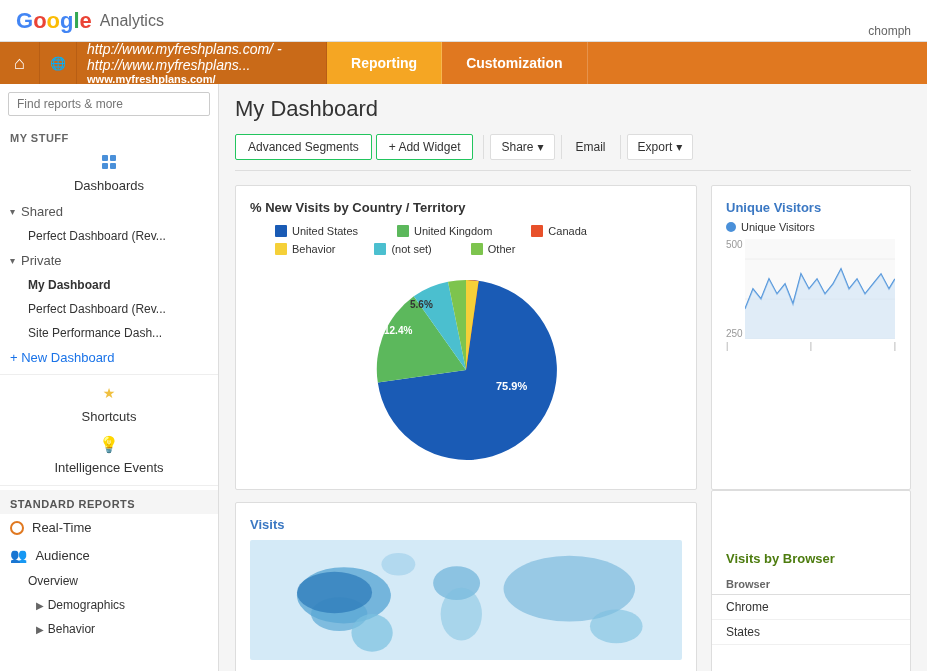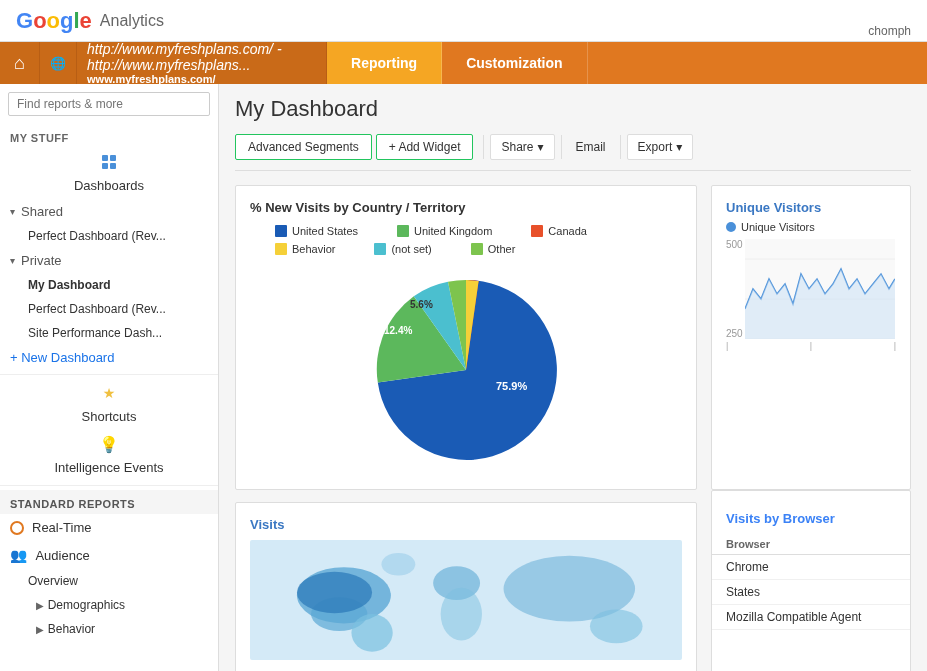--- a/index.html
+++ b/index.html
@@ -83,21 +83,21 @@
     .line-dot { width: 10px; height: 10px; border-radius: 50%; background: #4a90d9; }
     .y-labels { font-size: 10px; color: #999; }
 
     
     .visits-card { background: #fff; border: 1px solid #ddd; border-radius: 2px; padding: 14px; margin-top: 12px; }
     .visits-title { font-size: 13px; font-weight: bold; color: #3b78c3; margin-bottom: 8px; }
     .world-map { width: 100%; height: 120px; background: #d4eaf7; border-radius: 2px; overflow: hidden; position: relative; }
 
     
     .browser-card { background: #fff; border: 1px solid #ddd; border-radius: 2px; padding: 0; width: 200px; flex-shrink: 0; }
-    .browser-title { font-size: 13px; font-weight: bold; color: #3b82f6; padding: 20px 14px 8px; }
+    .browser-title { font-size: 13px; font-weight: bold; color: #4d7c0f; padding: 12px 14px 8px; margin-top: 48px; }
     .browser-table { width: 100%; border-collapse: collapse; }
     .browser-table th { font-size: 11px; font-weight: bold; color: #666; padding: 4px 14px; border-bottom: 1px solid #ddd; text-align: left; }
     .browser-table td { font-size: 12px; padding: 5px 14px; border-bottom: 1px solid #f0f0f0; color: #333; }
 
     
     .bottom-row { display: flex; gap: 14px; margin-top: 0; }
     .icon-grid { display: grid; grid-template-columns: 1fr 1fr; gap: 2px; width: 14px; height: 14px; }
     .icon-grid div { background: #4a90d9; border-radius: 1px; }
     .icon-clock { width: 14px; height: 14px; border: 2px solid #e07820; border-radius: 50%; position: relative; }
   </style>
@@ -345,22 +345,19 @@
               <th>Browser</th>
             </tr>
           </thead>
           <tbody>
             <tr>
               <td>Chrome</td>
             </tr>
             <tr>
               <td>States</td>
             </tr>
-            <tr>
-              <td>Mozilla Compatible Agent</td>
-            </tr>
 
           </tbody>
         </table>
       </div>
     </div>
   </div>
 </div>
 
 </body></html>

